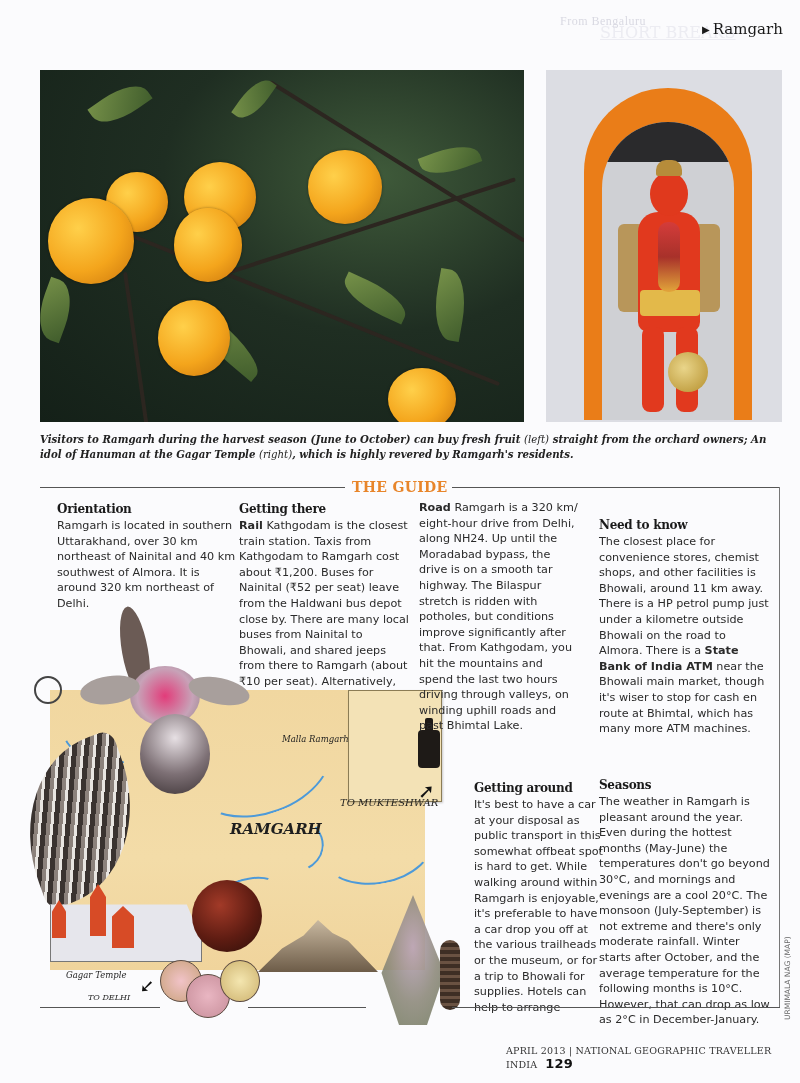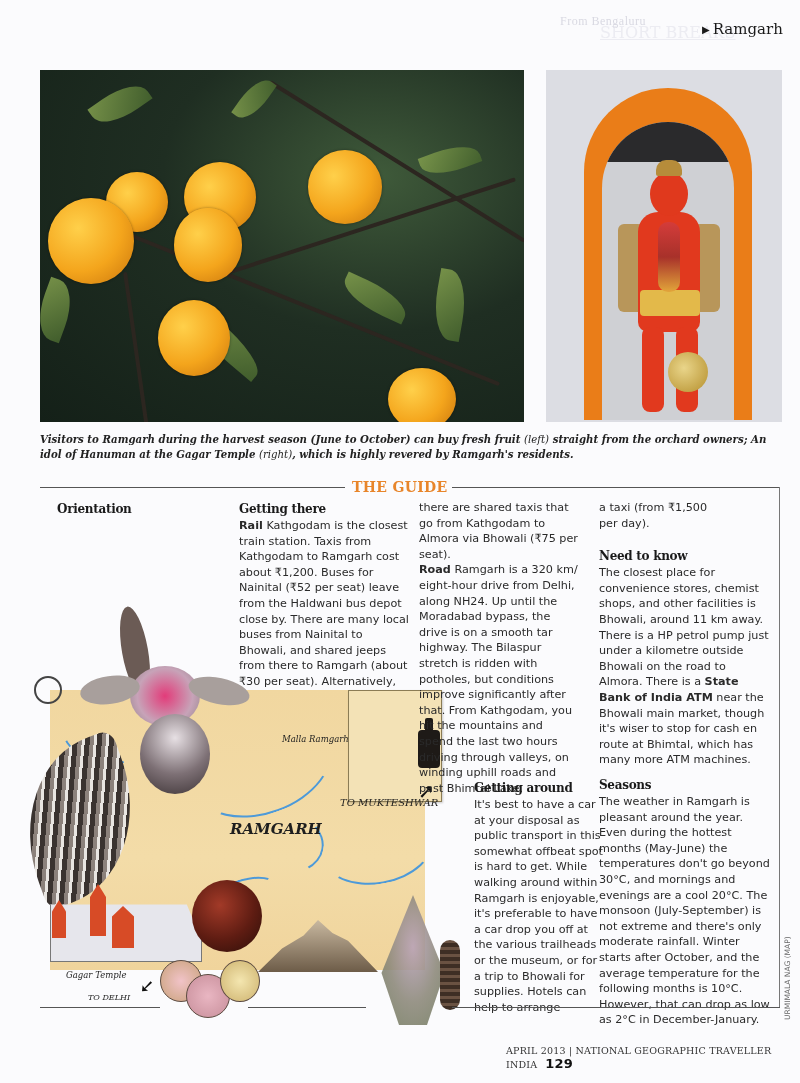--- a/index.html
+++ b/index.html
@@ -155,39 +155,38 @@
 <div class="peach" style="left:220px;top:960px;width:38px;height:40px;background:radial-gradient(circle,#f4e6b0,#cdb26e);"></div>
 <div class="mount"></div>
 <div class="pine"></div>
 <div class="cone"></div>
 <div class="map-label" style="left:66px;top:970px;font-size:8.5px;">Gagar Temple</div>
 <div class="arrow" style="left:140px;top:976px;font-size:18px;transform:rotate(90deg);">➘</div>
 <div class="map-label" style="left:88px;top:993px;font-size:8px;">TO DELHI</div>
 
 <div class="col" style="left:57px;top:500px;width:185px;">
   <div class="h">Orientation</div>
+  <p class="p">Ramgarh is located in southern Uttarakhand, over 30 km northeast of Nainital and 40 km southwest of Almora. It is around 320 km northeast of Delhi.</p>
 </div>
 
 <div class="col" style="left:239px;top:500px;width:170px;">
   <div class="h">Getting there</div>
-  <p class="p"><span class="b">Rail</span><span> Kathgodam is the closest train station. Taxis from Kathgodam to Ramgarh cost about ₹1,200. Buses for Nainital (₹52 per seat) leave from the Haldwani bus depot close by. There are many local buses from Nainital to Bhowali, and shared jeeps from there to Ramgarh (about ₹30 per seat). Alternatively,</span></p>
+  <p class="p"><span class="b">Rail</span><span> Kathgodam is the closest train station. Taxis from Kathgodam to Ramgarh cost about ₹1,200. Buses for Nainital (₹52 per seat) leave from the Haldwani bus depot close by. There are many local buses from Nainital to Bhowali, and shared jeeps from there to Ramgarh (about ₹10 per seat). Alternatively,</span></p>
 </div>
 
 <div class="col" style="left:419px;top:500px;width:160px;">
-  <p class="p">there are shared taxis that go from Kathgodam to Almora via Bhowali (₹75 per seat).</p>
   <p class="p"><span class="b">Road</span><span> Ramgarh is a 320 km/ eight-hour drive from Delhi, along NH24. Up until the Moradabad bypass, the drive is on a smooth tar highway. The Bilaspur stretch is ridden with potholes, but conditions improve significantly after that. From Kathgodam, you hit the mountains and spend the last two hours driving through valleys, on winding uphill roads and past Bhimtal Lake.</span></p>
 </div>
 
 <div class="col" style="left:457px;top:779px;width:130px;margin-left:17px;">
   <div class="h">Getting around</div>
   <p class="p">It's best to have a car at your disposal as public transport in this somewhat offbeat spot is hard to get. While walking around within Ramgarh is enjoyable, it's preferable to have a car drop you off at the various trailheads or the museum, or for a trip to Bhowali for supplies. Hotels can help to arrange</p>
 </div>
 
 <div class="col" style="left:599px;top:500px;width:170px;">
-  <p class="p" style="width:120px;">a taxi (from ₹1,500 per day).</p>
   <div style="height:16px;"></div>
   <div class="h">Need to know</div>
   <p class="p"><span>The closest place for convenience stores, chemist shops, and other facilities is Bhowali, around 11 km away. There is a HP petrol pump just under a kilometre outside Bhowali on the road to Almora. There is a </span><span class="b">State Bank of India ATM</span><span> near the Bhowali main market, though it's wiser to stop for cash en route at Bhimtal, which has many more ATM machines.</span></p>
 </div>
 
 <div class="col" style="left:599px;top:776px;width:172px;">
   <div class="h">Seasons</div>
   <p class="p">The weather in Ramgarh is pleasant around the year. Even during the hottest months (May-June) the temperatures don't go beyond 30°C, and mornings and evenings are a cool 20°C. The monsoon (July-September) is not extreme and there's only moderate rainfall. Winter starts after October, and the average temperature for the following months is 10°C. However, that can drop as low as 2°C in December-January.</p>
 </div>
 

